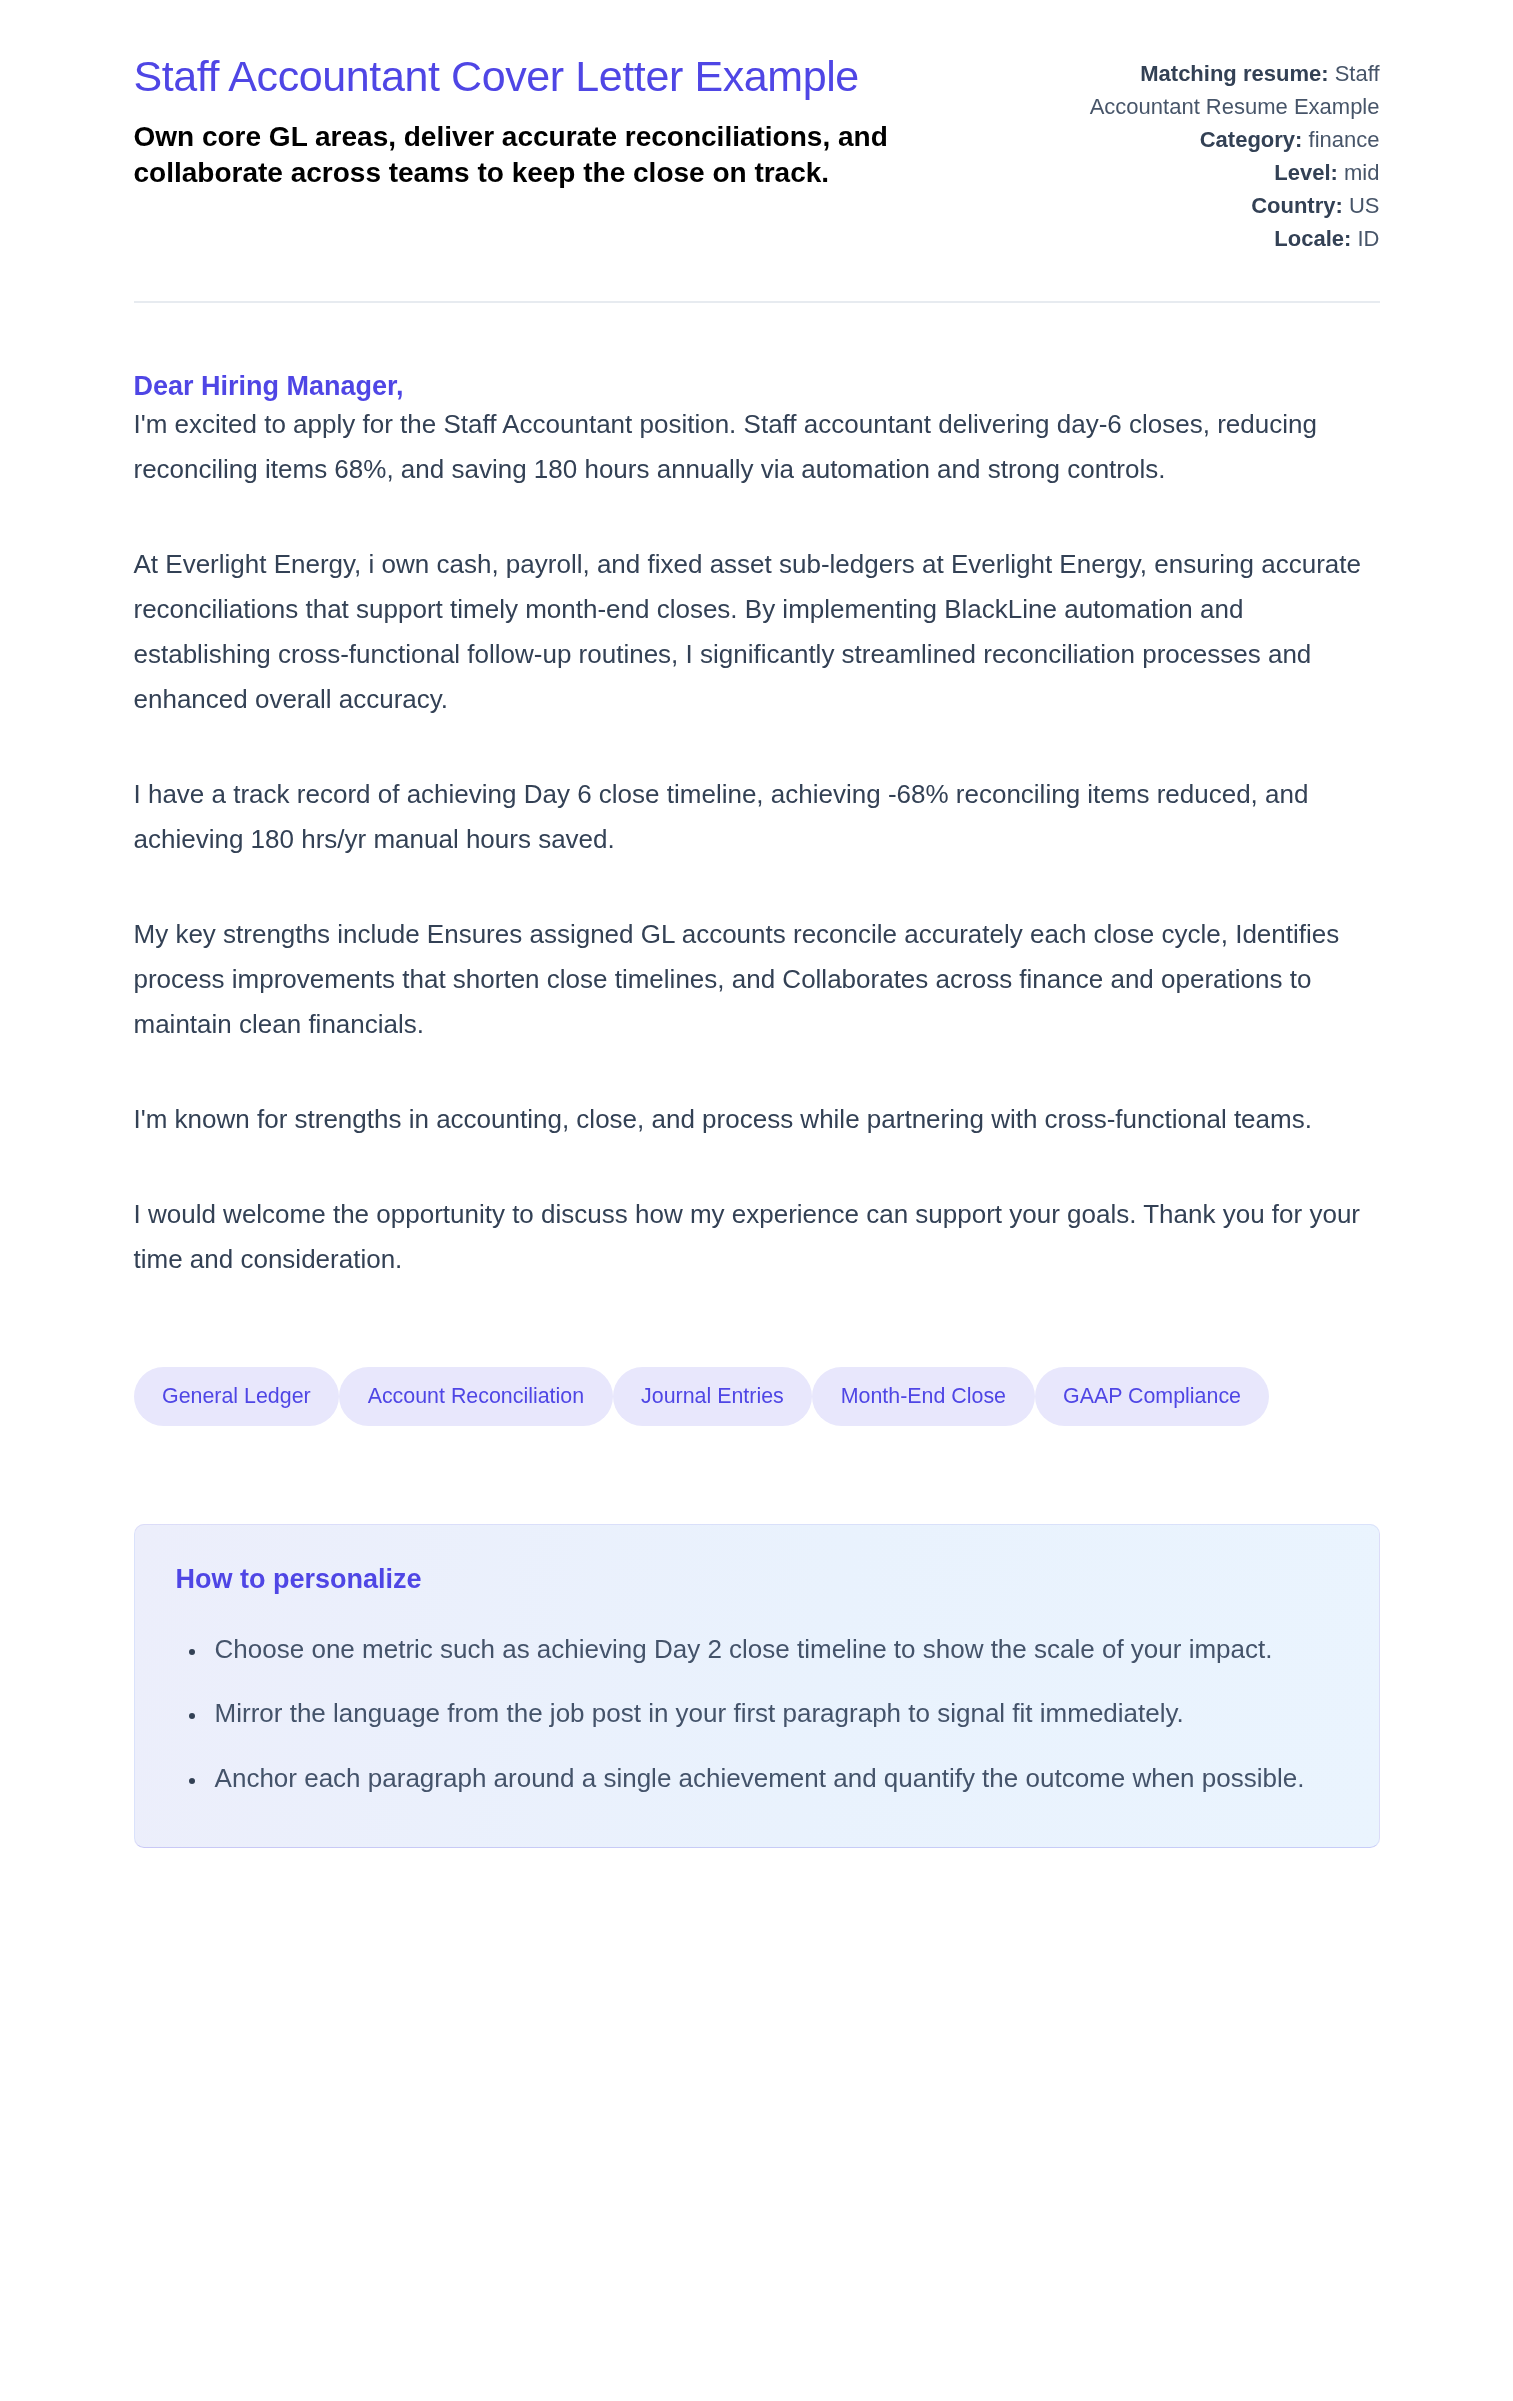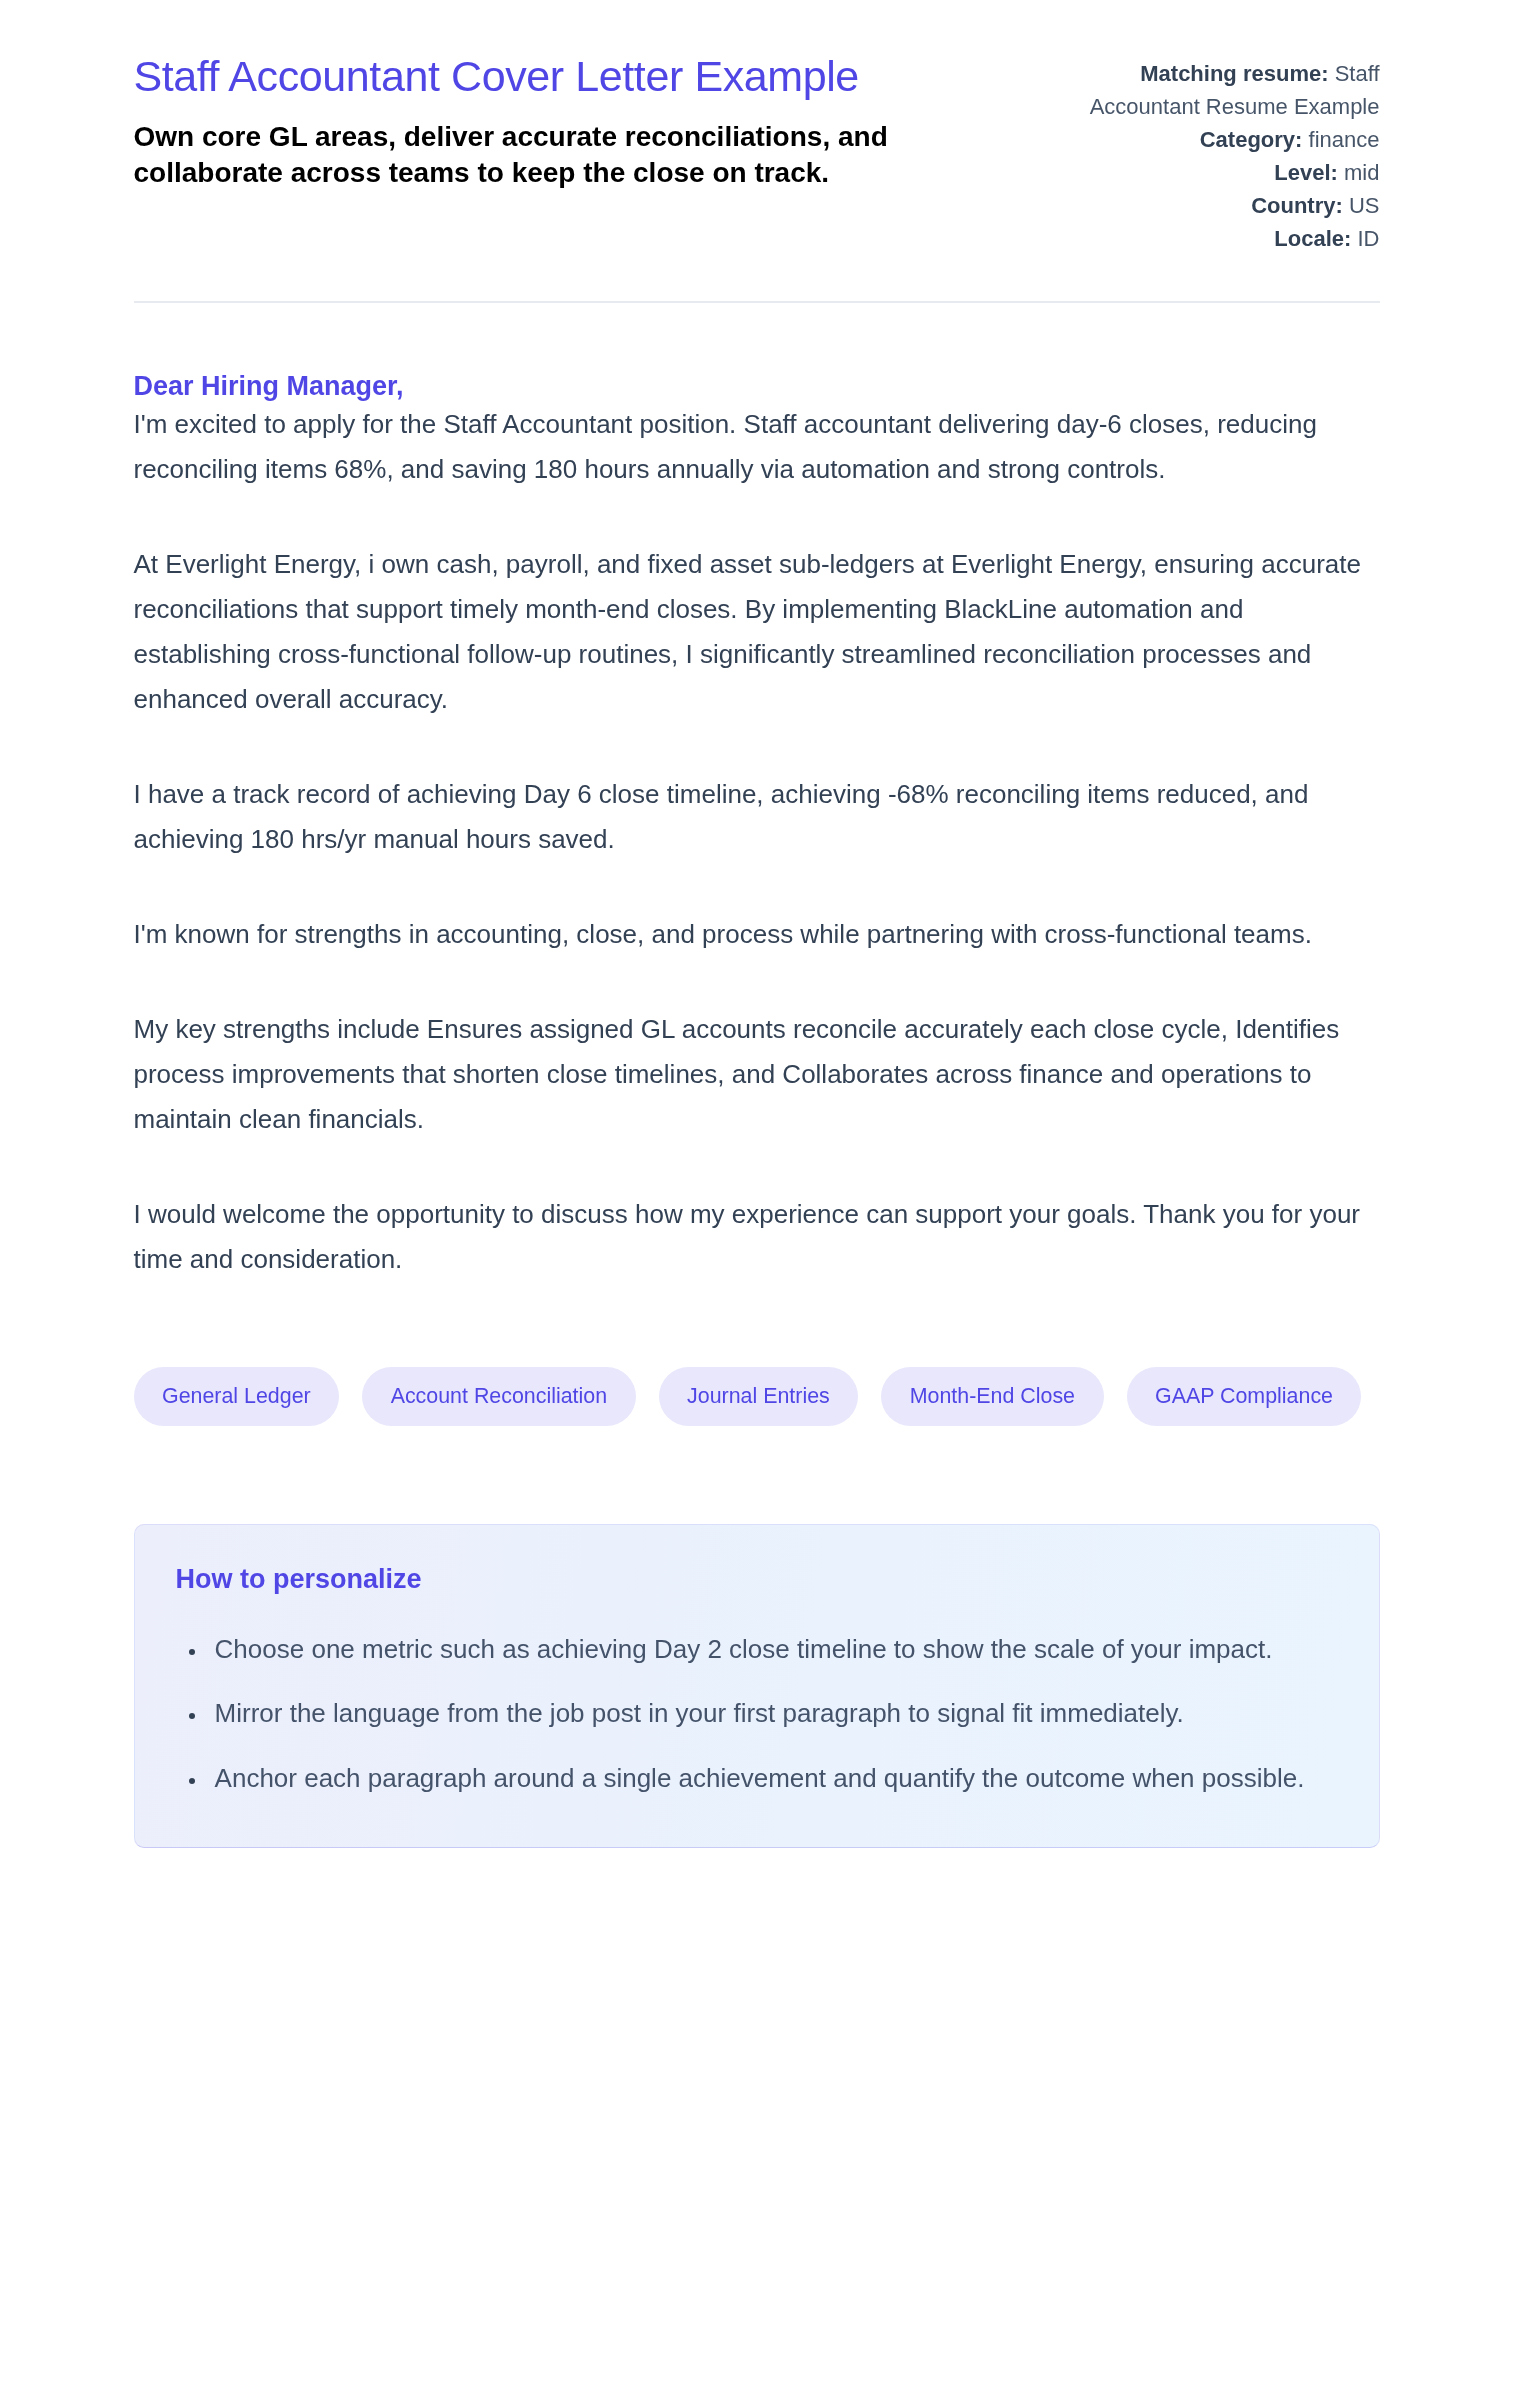--- a/index.html
+++ b/index.html
@@ -77,21 +77,20 @@
     margin-top: 14.2px;
     font-size: 26px;
     color: #475569;
   }
 
   
   .tags {
     margin-top: 85px;
     display: flex;
     flex-wrap: wrap;
-    gap: 23px;
   }
   .tag-pill {
     display: inline-block;
     background: #E8E7FC;
     color: #4F46E5;
     font-size: 21.4px;
     line-height: 21.4px;
     padding: 18.7px 28.5px;
     border-radius: 889px;
     border: none;
@@ -163,22 +162,22 @@
   </div>
 
   <hr class="divider">
 
   <div>
     <div class="salutation">Dear Hiring Manager,</div>
 
     <p class="paragraph">I'm excited to apply for the Staff Accountant position. Staff accountant delivering day-6 closes, reducing reconciling items 68%, and saving 180 hours annually via automation and strong controls.</p>
     <p class="paragraph">At Everlight Energy, i own cash, payroll, and fixed asset sub-ledgers at Everlight Energy, ensuring accurate reconciliations that support timely month-end closes. By implementing BlackLine automation and establishing cross-functional follow-up routines, I significantly streamlined reconciliation processes and enhanced overall accuracy.</p>
     <p class="paragraph">I have a track record of achieving Day 6 close timeline, achieving -68% reconciling items reduced, and achieving 180 hrs/yr manual hours saved.</p>
+    <p class="paragraph">My key strengths include Ensures assigned GL accounts reconcile accurately each close cycle, Identifies process improvements that shorten close timelines, and Collaborates across finance and operations to maintain clean financials.</p>
     <p class="paragraph">I'm known for strengths in accounting, close, and process while partnering with cross-functional teams.</p>
-    <p class="paragraph">My key strengths include Ensures assigned GL accounts reconcile accurately each close cycle, Identifies process improvements that shorten close timelines, and Collaborates across finance and operations to maintain clean financials.</p>
     <p class="paragraph">I would welcome the opportunity to discuss how my experience can support your goals. Thank you for your time and consideration.</p>
 
   </div>
 
   <div class="tags">
     <button class="tag-pill">General Ledger</button>
     <button class="tag-pill">Account Reconciliation</button>
     <button class="tag-pill">Journal Entries</button>
     <button class="tag-pill">Month-End Close</button>
     <button class="tag-pill">GAAP Compliance</button>

